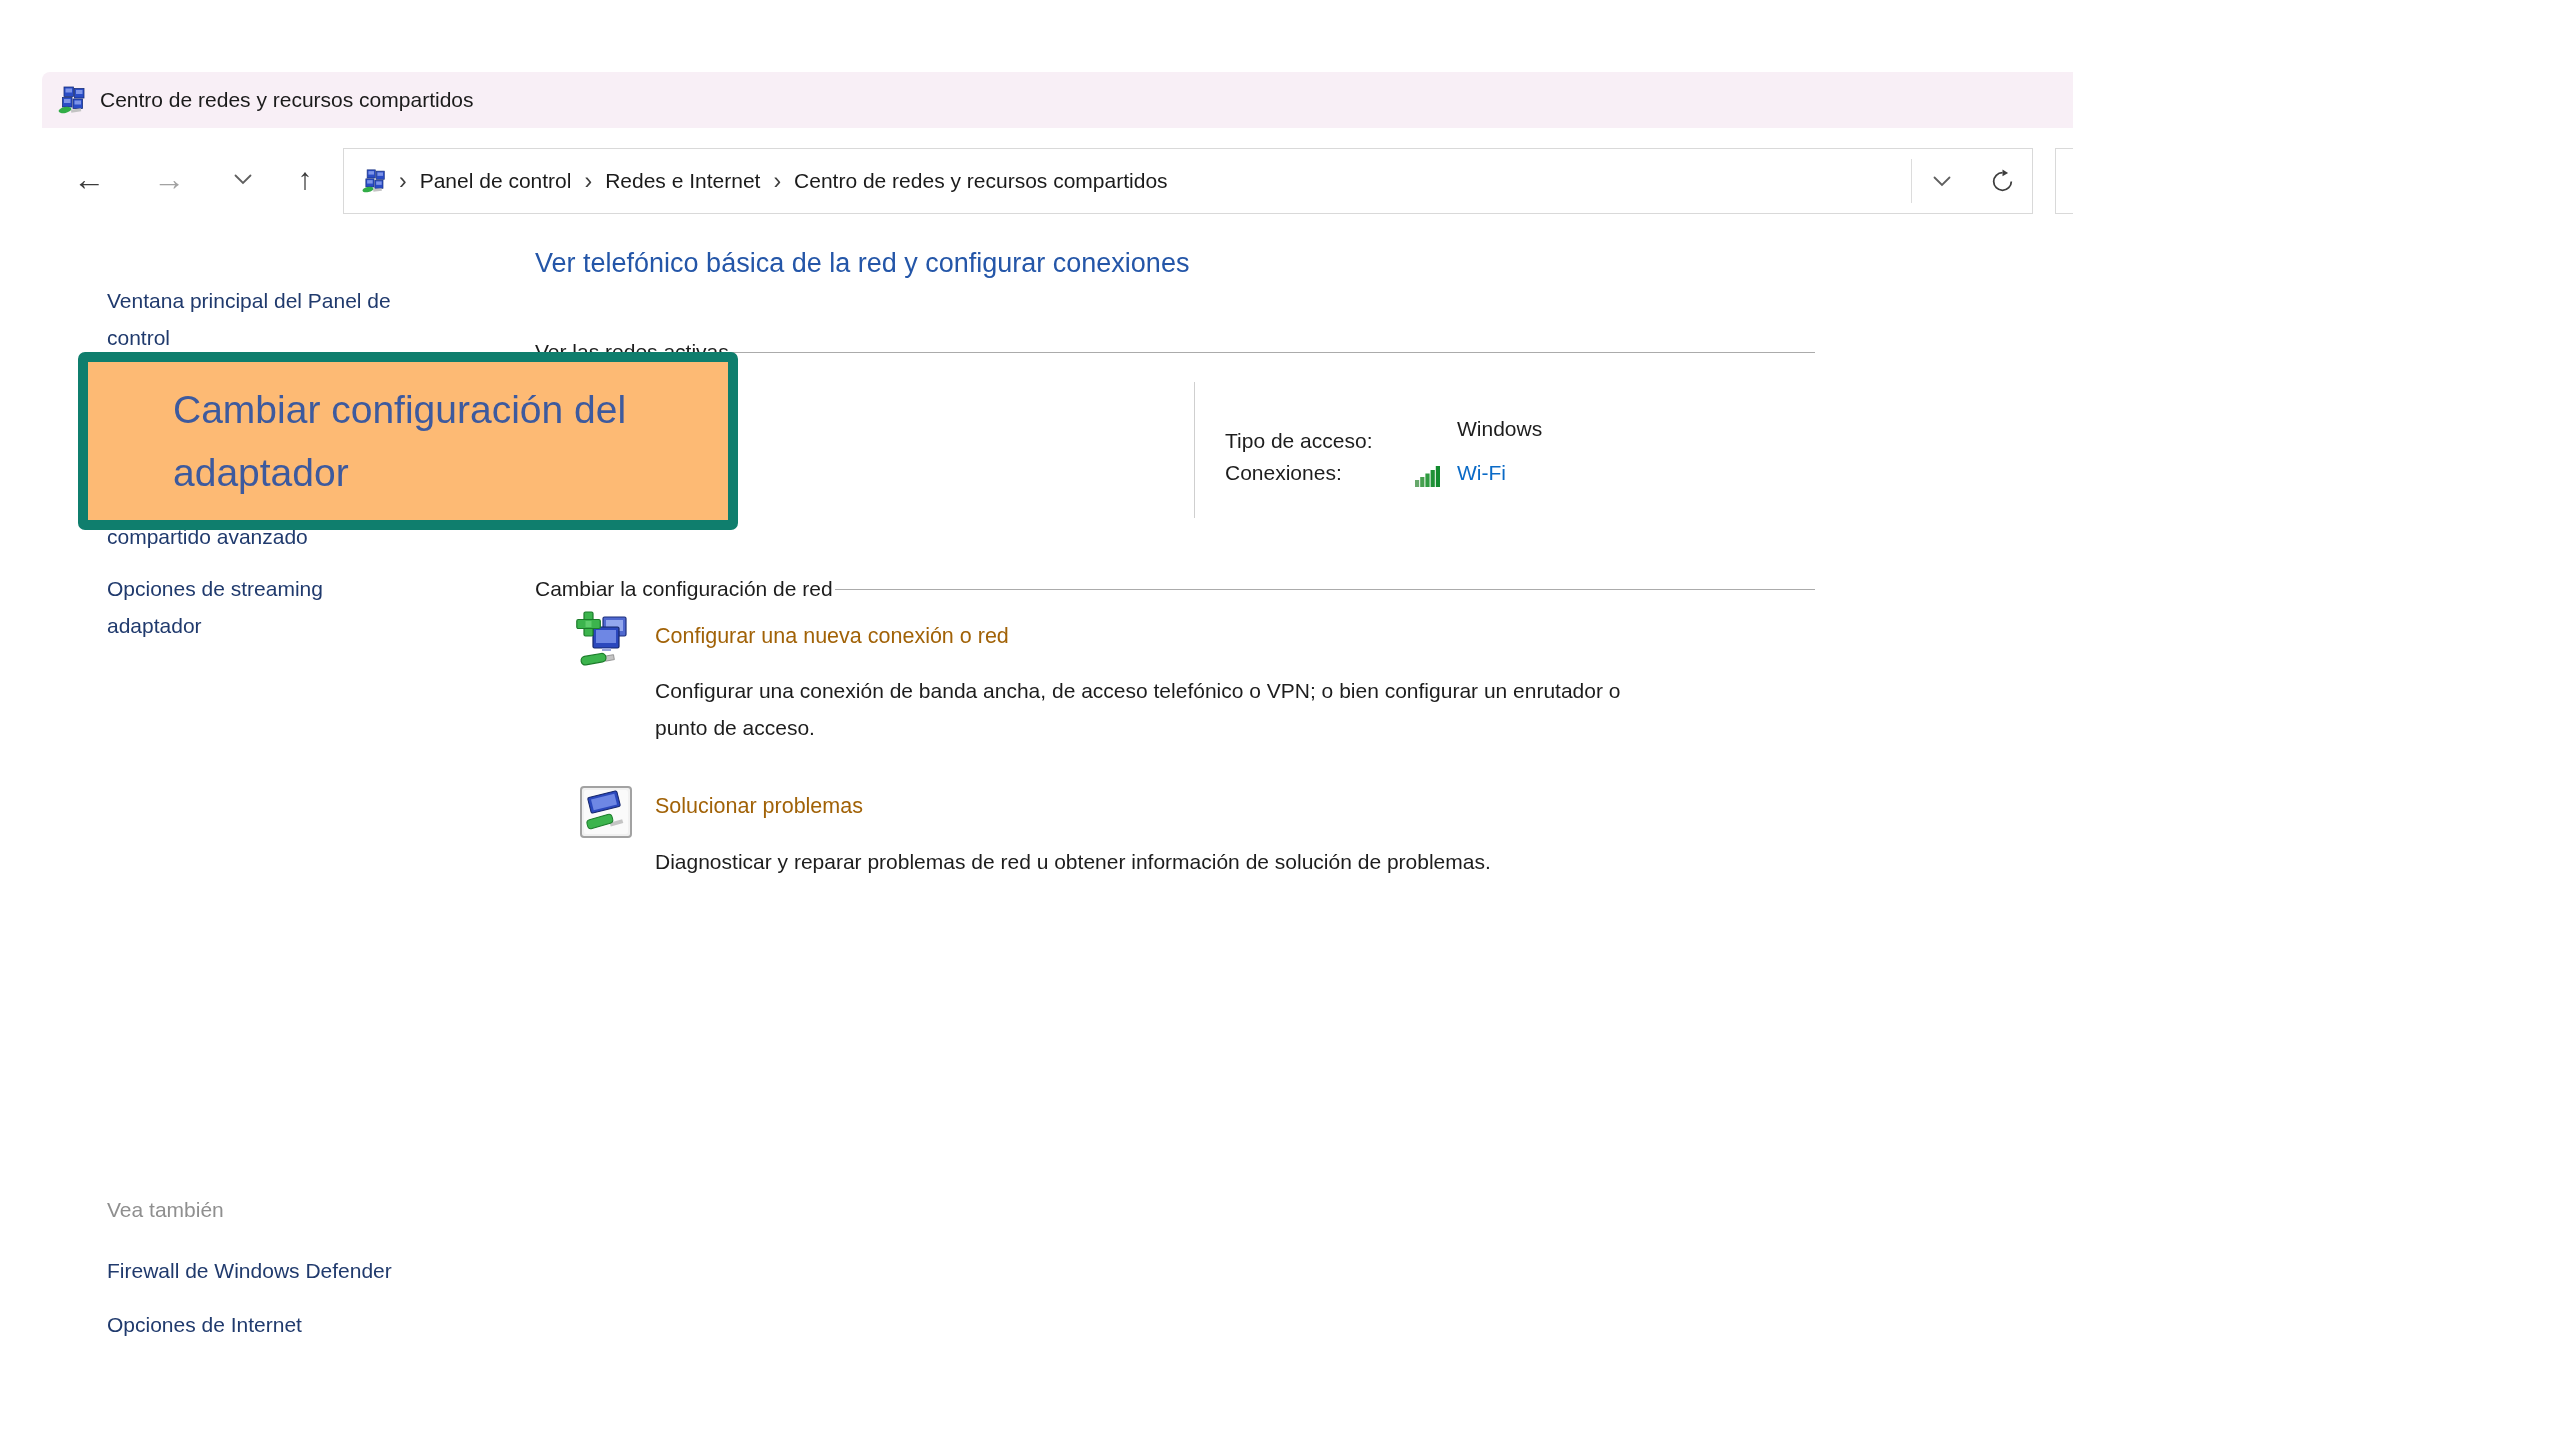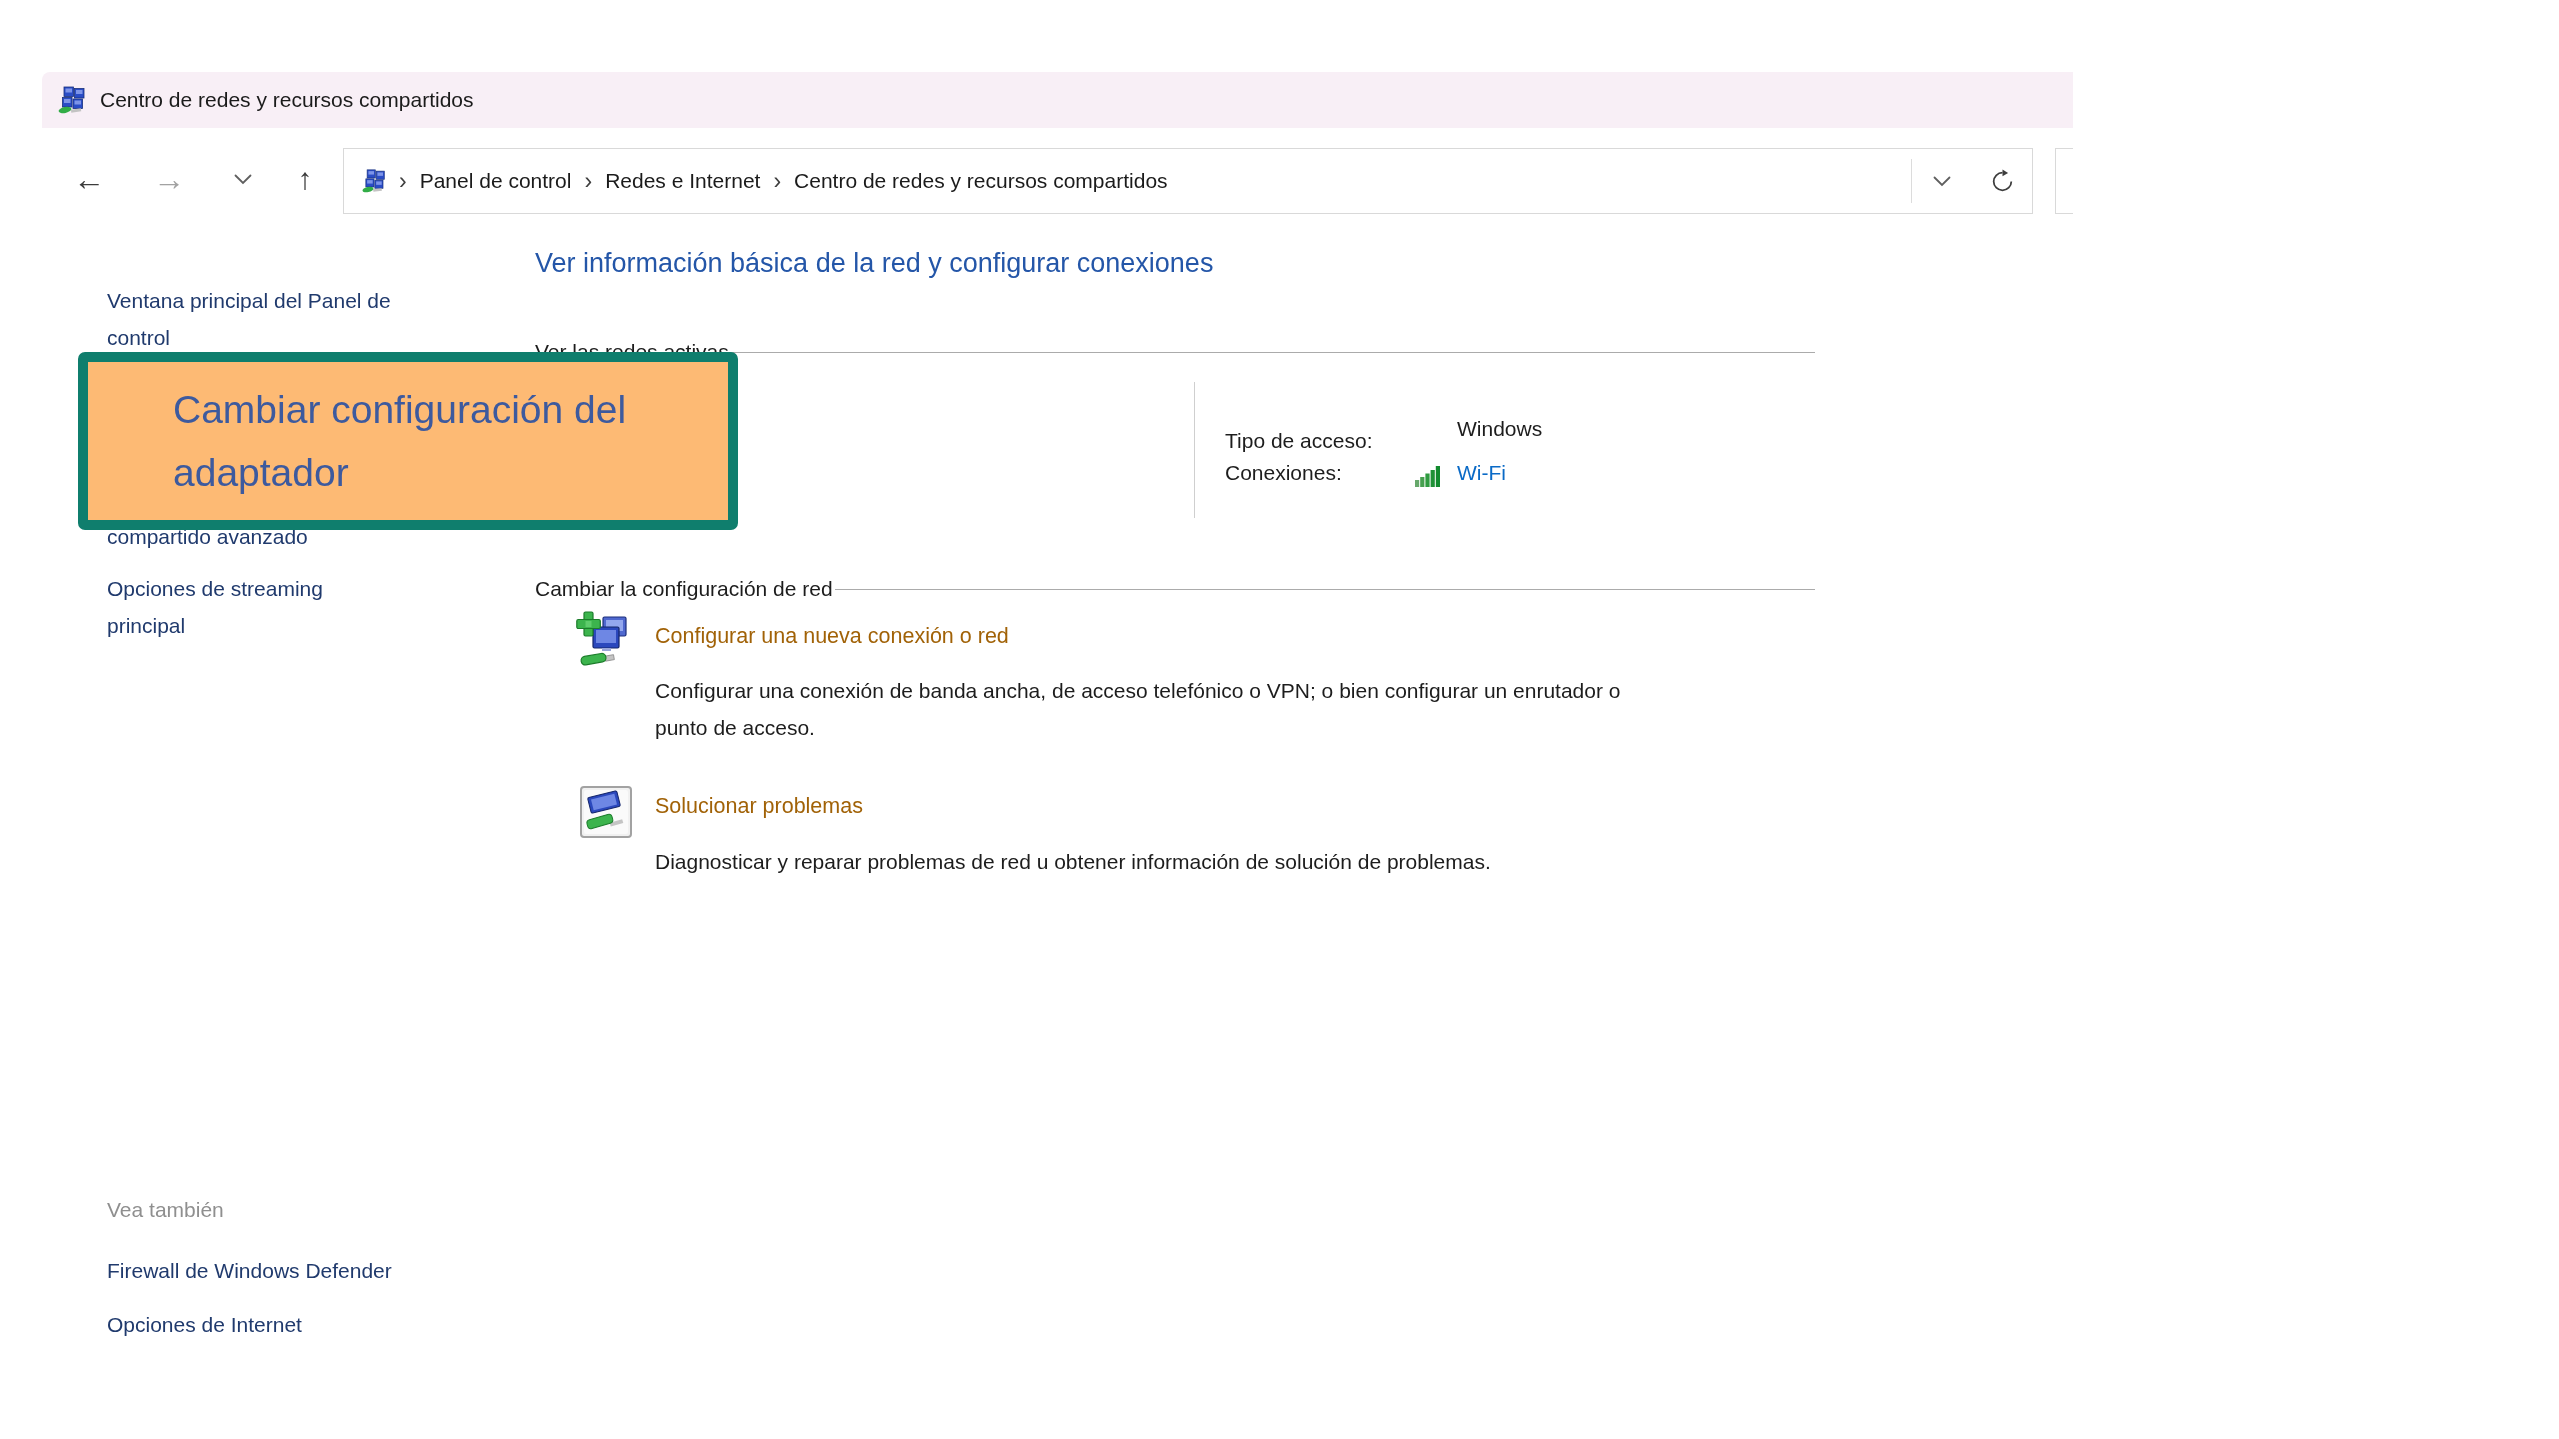--- a/index.html
+++ b/index.html
@@ -171,31 +171,31 @@
     <svg width="26" height="26" viewBox="0 0 26 26">
       <circle cx="14.5" cy="10.5" r="6.2" fill="none" stroke="#414141" stroke-width="1.8"></circle>
       <line x1="9.8" y1="15.5" x2="4.8" y2="20.6" stroke="#414141" stroke-width="2.2" stroke-linecap="round"></line>
     </svg>
   </div>
 
   <div class="sb-link sb-home">Ventana principal del Panel de control</div>
 
   <div class="sb-link sb-clipped">compartido avanzado</div>
 
-  <div class="sb-link sb-streaming">Opciones de streaming principal</div>
+  <div class="sb-link sb-streaming">Opciones de streaming adaptador</div>
 
   <div class="sb-seealso">Vea también</div>
   <div class="sb-link sb-fw">Firewall de Windows Defender</div>
   <div class="sb-link sb-inet">Opciones de Internet</div>
 
   <div class="callout">
     <div class="callout-text">Cambiar configuración del adaptador</div>
   </div>
 
-  <div class="page-heading">Ver información básica de la red y configurar conexiones</div>
+  <div class="page-heading">Ver telefónico básica de la red y configurar conexiones</div>
 
   <div class="section-row sect-active">
     <span class="sec-label">Ver las redes activas</span>
     <span class="sec-rule"></span>
   </div>
 
   <div class="net-divider"></div>
 
   <span class="net-label lbl-access">Tipo de acceso:</span>
   <span class="net-value val-access">Windows</span>

